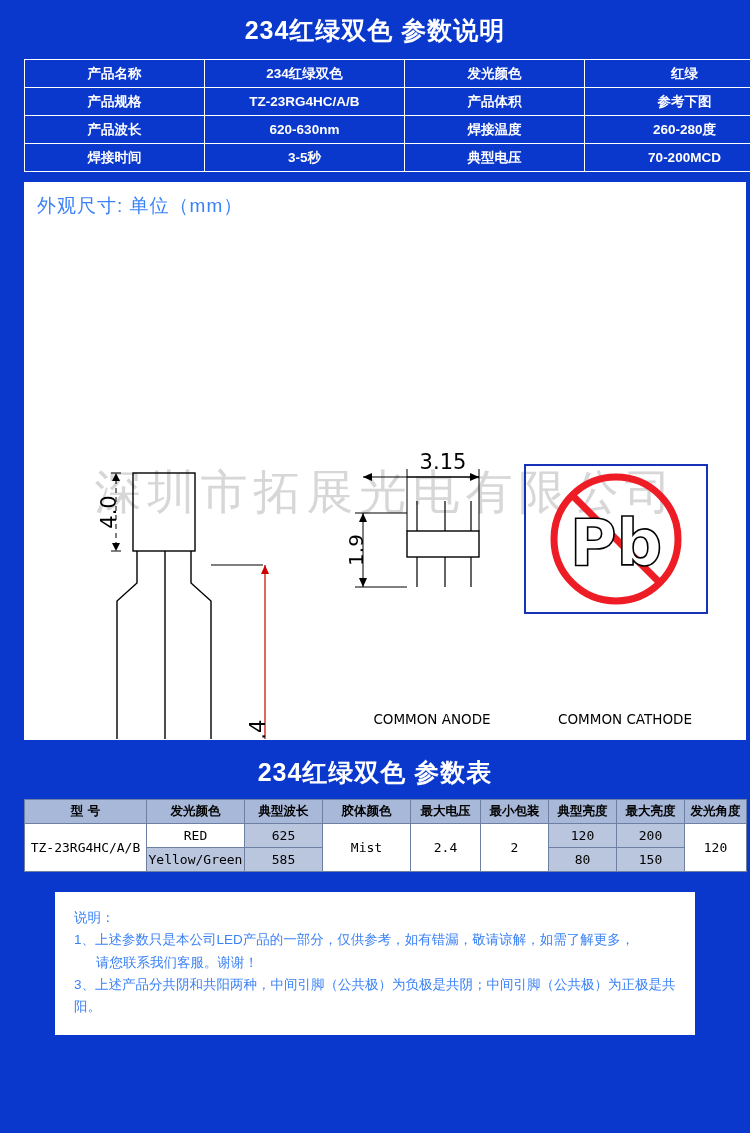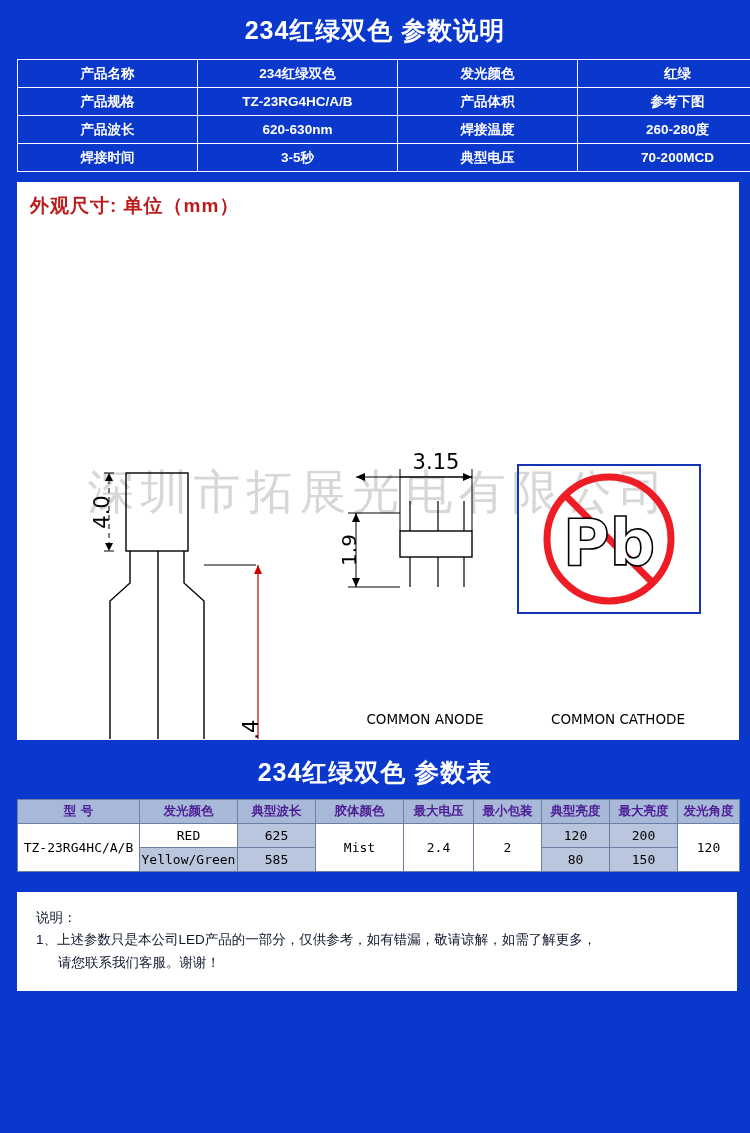--- a/index.html
+++ b/index.html
@@ -5,21 +5,21 @@
   * { box-sizing: border-box; }
   html, body { margin:0; padding:0; }
   body {
     width: 750px; height: 1133px;
     background: #0a37cc;
     font-family: "Liberation Sans", sans-serif;
     color: #ffffff;
     position: relative;
     overflow: hidden;
   }
-  .page { width:750px; height:1133px; position:relative; padding: 0 17px; }
+  .page { width:750px; height:1133px; position:relative; padding: 0 24px; }
 
   
   .title-bar {
     text-align:center;
     font-size: 25px;
     font-weight: bold;
     letter-spacing: 1px;
     color:#ffffff;
     padding: 14px 0 12px 0;
   }
@@ -50,23 +50,22 @@
     background:#ffffff;
     border: 1px solid #ffffff;
     position: relative;
     height: 558px;
     overflow:hidden;
   }
   .panel .dim-title {
     position:absolute;
     left: 12px; top: 10px;
     font-size: 19px;
-    color:#b91c1c;
+    color:#3b82f6;
     letter-spacing: 1px;
-    font-weight: bold;
   }
   .watermark {
     position:absolute;
     left: 0; top: 278px;
     width: 722px;
     text-align:center;
     font-size: 47px;
     color: #d7d7d7;
     letter-spacing: 6px;
     white-space: nowrap;
@@ -78,45 +77,45 @@
   
   .param-wrap { width:722px; margin: 0 auto; }
   table.param {
     width: 722px;
     border-collapse: collapse;
     table-layout: fixed;
     background:#ffffff;
   }
   table.param th {
     background: #a8b8d8;
-    color:#4c1d95;
+    color:#000000;
     border: 1px solid #6d7fa2;
     font-size: 12.5px;
     font-weight: bold;
     height: 24px;
     font-family: "DejaVu Sans", sans-serif;
   }
   table.param td {
     border: 1px solid #6d7fa2;
     color:#000;
     font-size: 13px;
     text-align:center;
     height: 24px;
     background:#ffffff;
     font-family: "DejaVu Sans Mono", monospace;
   }
   table.param td.shade { background:#b9c6de; }
 
   
   .notes {
-    width: 720px;
+    width: 640px;
     margin: 20px auto 0 auto;
     background:#ffffff;
     border:1px solid #ffffff;
-    color:#0f172a;
+    color:#3b82f6;
     padding: 14px 18px 16px 18px;
     font-size: 13.5px;
     line-height: 1.65;
   }
   .notes .nline { white-space: normal; }
   .notes .indent { padding-left: 22px; }
 </style>
 </head>
 <body>
 
@@ -305,15 +304,16 @@
         <td class="shade">150</td>
       </tr>
     </tbody>
       </table>
   </div>
 
   <div class="notes">
     <div class="nline">说明：</div>
     <div class="nline">1、上述参数只是本公司LED产品的一部分，仅供参考，如有错漏，敬请谅解，如需了解更多，</div>
     <div class="nline indent">请您联系我们客服。谢谢！</div>
+    <div class="nline">3、上述产品分共阴和共阳两种，中间引脚（公共极）为负极是共阴；中间引脚（公共极）为正极是共阳。</div>
   </div>
 
 </div>
 
 </body></html>

